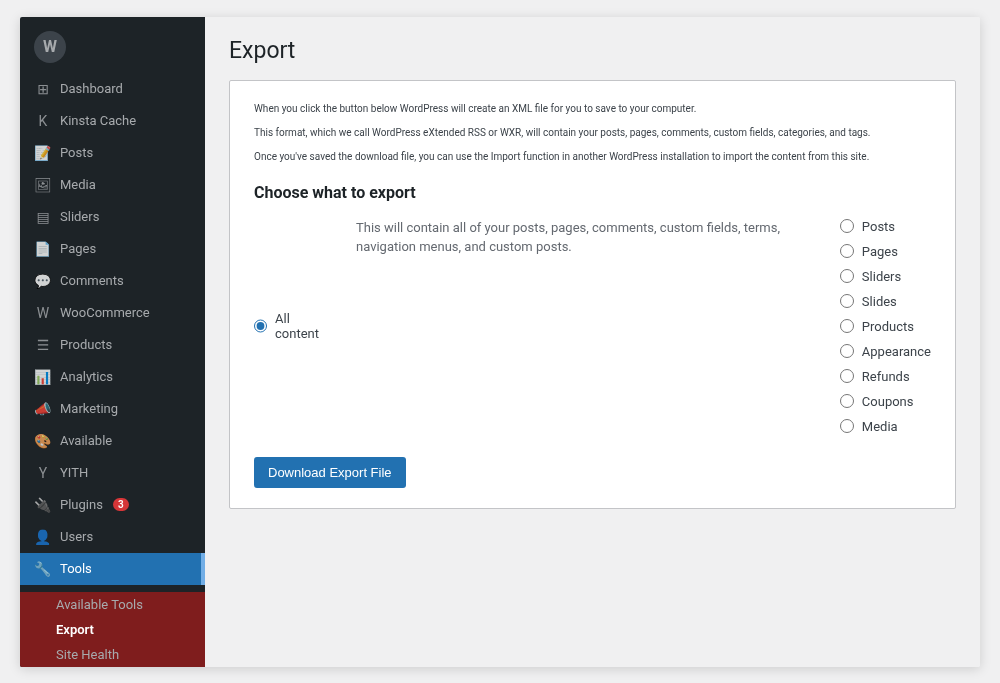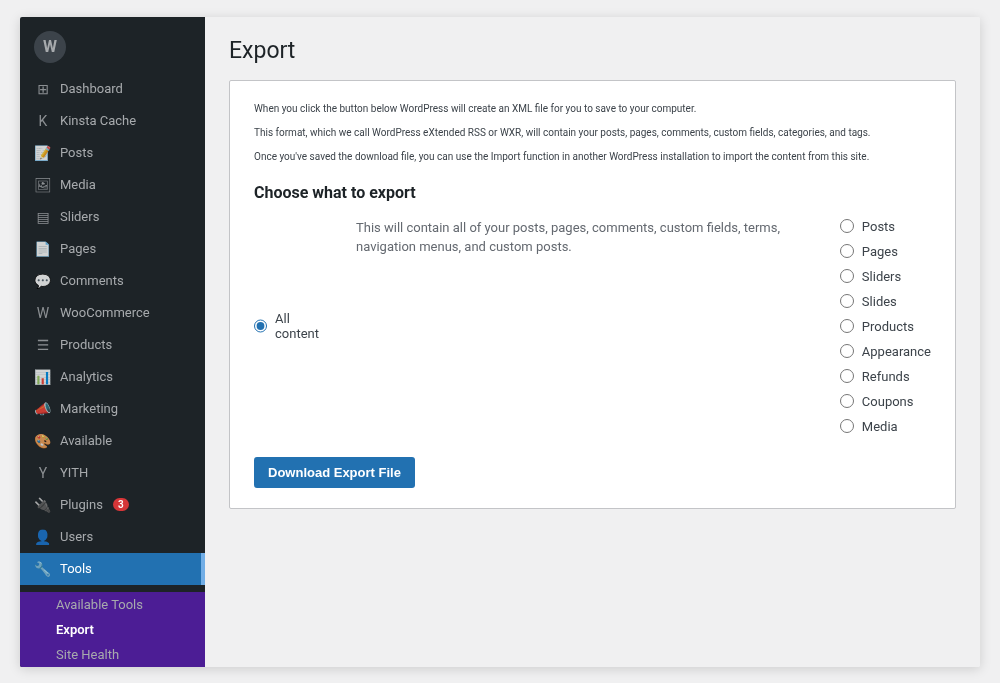--- a/index.html
+++ b/index.html
@@ -92,21 +92,21 @@
       color: #fff;
       border-radius: 10px;
       padding: 1px 5px;
       font-size: 10px;
       font-weight: 600;
       margin-left: 2px;
     }
     
     .sub-menu {
       list-style: none;
-      background: #4c1d95;
+      background: #7f1d1d;
     }
     .sub-menu li {
       display: flex;
       align-items: center;
       padding: 5px 12px 5px 36px;
       cursor: pointer;
       color: #a7aaad;
       font-size: 13px;
     }
     .sub-menu li.active {
@@ -172,21 +172,21 @@
     }
     .download-btn {
       background: #2271b1;
       color: #fff;
       border: none;
       padding: 8px 14px;
       font-size: 13px;
       border-radius: 3px;
       cursor: pointer;
       margin-top: 18px;
-      font-weight: 700;
+      font-weight: 400;
     }
   </style>
 </head>
 <body>
 
 <div class="wp-window">
 
   <aside class="sidebar">
     <div class="sidebar-logo">
       <div class="wp-logo">W</div>

